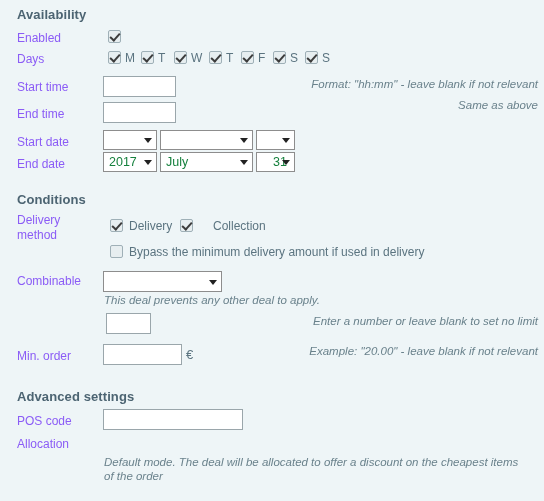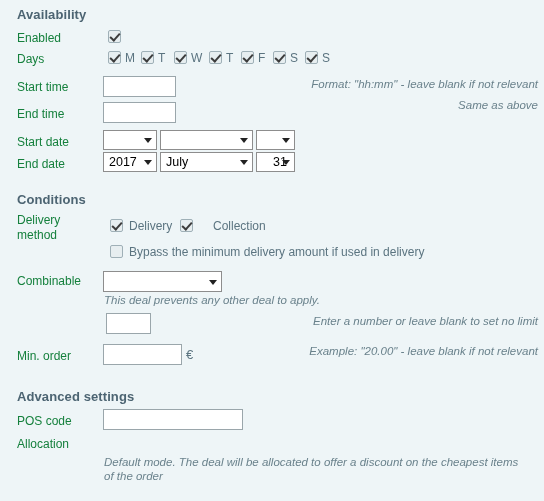--- a/index.html
+++ b/index.html
@@ -29,21 +29,21 @@
     font-size: 13px;
     font-weight: bold;
     color: #4c6472;
     letter-spacing: 0.1px;
     white-space: nowrap;
   }
   .lbl {
     position: absolute;
     left: 17px;
     font-size: 12px;
-    color: #15803d;
+    color: #8b5cf6;
     line-height: 15px;
     white-space: nowrap;
   }
   .lbl.wrap {
     white-space: normal;
     width: 85px;
   }
 
   .hint {
     position: absolute;
@@ -77,21 +77,21 @@
     outline: none;
   }
 
   .sel {
     position: absolute;
     box-sizing: border-box;
     height: 20px;
     background: #ffffff;
     border: 1px solid #8d8d8d;
     font-size: 12.5px;
-    color: #000000;
+    color: #15803d;
     line-height: 18px;
     padding-left: 5px;
     padding-right: 16px;
     white-space: nowrap;
     overflow: hidden;
   }
   .sel .caret {
     position: absolute;
     right: 4px;
     top: 50%;

